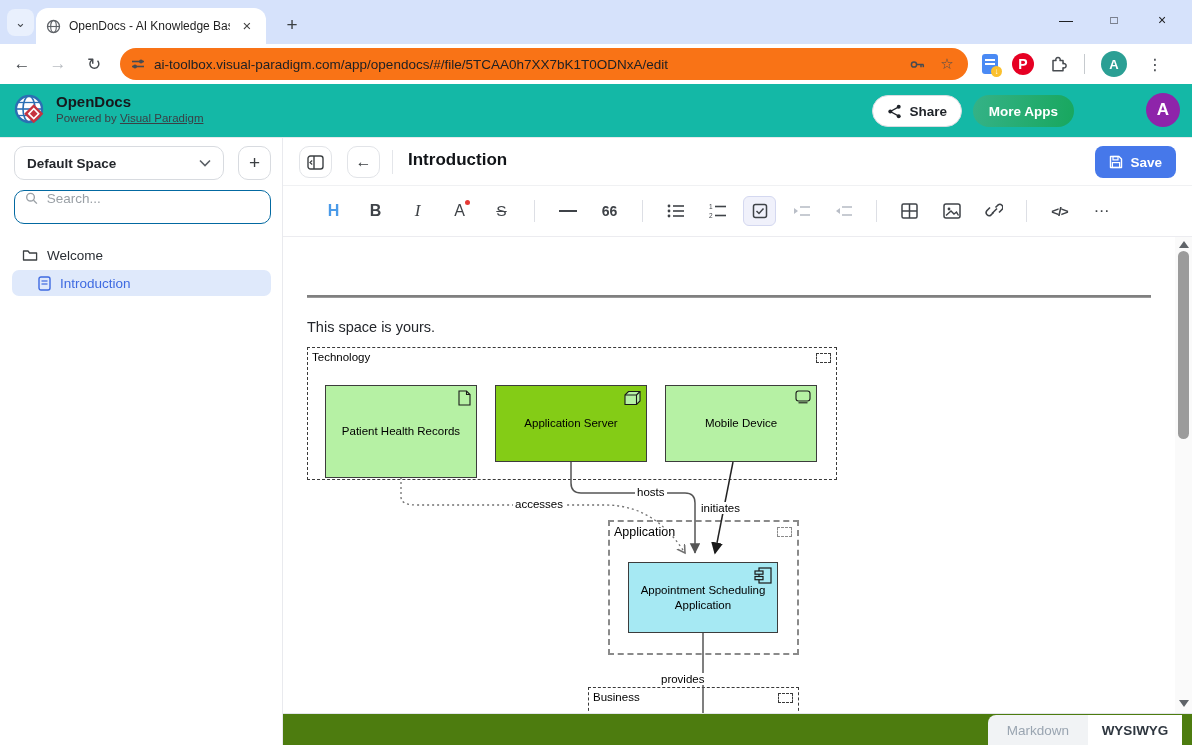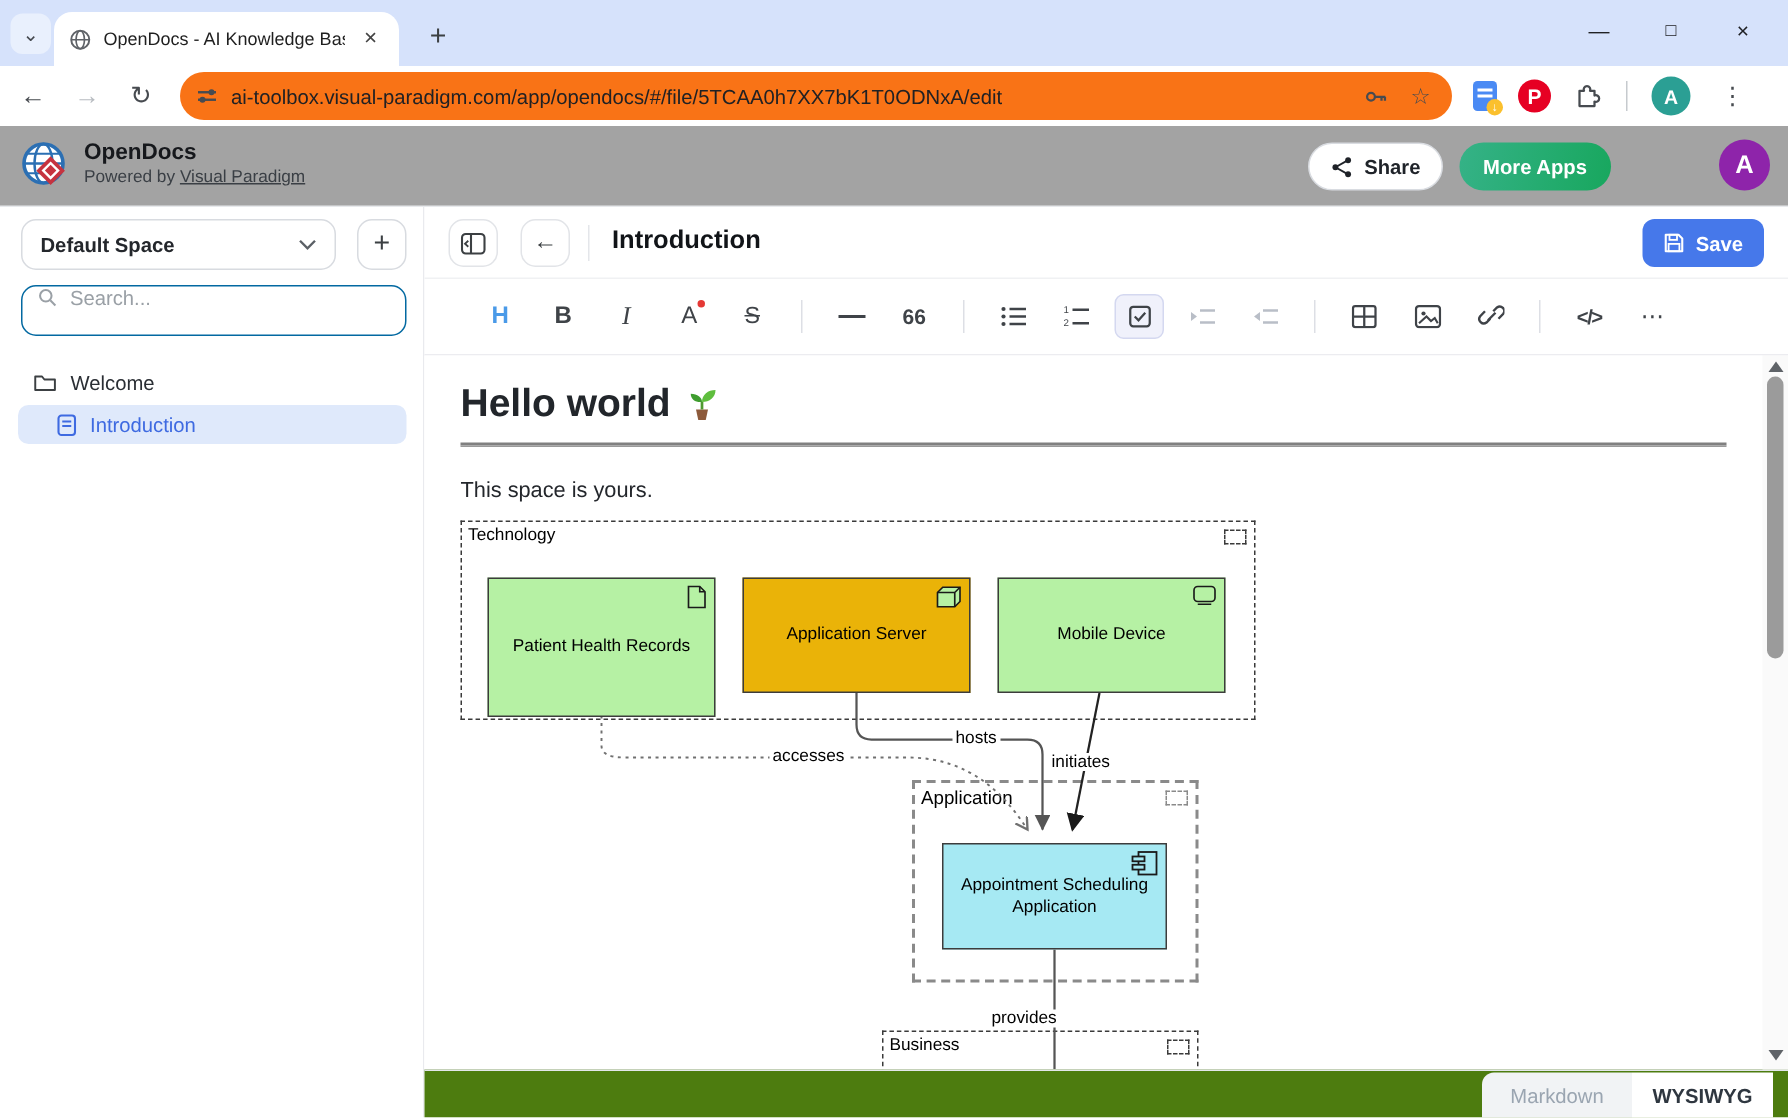--- a/index.html
+++ b/index.html
@@ -27,21 +27,21 @@
   .ext-area { display:flex; align-items:center; gap:14px; margin-left:14px; }
   #ext-doc-icon { width:16px; height:20px; background:#4a8af4; border-radius:3px; position:relative; cursor:pointer; }
   #ext-doc-icon::before { content:""; position:absolute; left:3px; top:5px; width:10px; height:2px; background:#fff; box-shadow:0 4px 0 #fff; }
   #ext-doc-badge { position:absolute; right:-4px; bottom:-3px; width:11px; height:11px; border-radius:50%; background:#fbc02d; color:#fff; font-size:8px; line-height:11px; text-align:center; }
   #pinterest-icon { width:22px; height:22px; border-radius:50%; background:#e60023; color:#fff; font-weight:bold; font-size:14px; text-align:center; line-height:22px; cursor:pointer; }
   .vsep { width:1px; height:20px; background:#c6cace; margin:0 2px; }
   #chrome-avatar { width:26px; height:26px; border-radius:50%; background:#2b9f94; color:#fff; font-size:13px; font-weight:bold; display:flex; align-items:center; justify-content:center; cursor:pointer; }
   #kebab-menu { font-size:16px; color:#474b50; padding:0 10px 0 6px; cursor:pointer; }
 
   
-  #app-header { position:absolute; left:0; top:84px; width:1192px; height:54px; background:#a3a3a3; border-bottom:1px solid #e7e9ec; }
+  #app-header { position:absolute; left:0; top:84px; width:1192px; height:54px; background:#14b8a6; border-bottom:1px solid #e7e9ec; }
   #logo { position:absolute; left:14px; top:10px; width:34px; height:34px; }
   #app-title { position:absolute; left:56px; top:9px; font-size:15px; font-weight:bold; color:#16181c; }
   #powered { position:absolute; left:56px; top:28px; font-size:11.5px; color:#3a3f45; }
   #powered a { color:#3a3f45; text-decoration:underline; cursor:pointer; }
   #share-btn { position:absolute; right:230px; top:11px; height:32px; padding:0 14px; border:1px solid #d9dce1; border-radius:16px; background:#fff; display:flex; align-items:center; gap:7px; font-size:13.5px; font-weight:bold; color:#1f2329; cursor:pointer; }
   #more-apps-btn { position:absolute; right:118px; top:11px; height:32px; padding:0 16px; border:none; border-radius:16px; background:linear-gradient(100deg,#35b287,#18a75e); color:#fff; font-size:13.5px; font-weight:bold; display:flex; align-items:center; cursor:pointer; }
   #user-avatar { position:absolute; right:12px; top:9px; width:34px; height:34px; border-radius:50%; background:#8e24aa; color:#fff; font-size:17px; font-weight:bold; display:flex; align-items:center; justify-content:center; cursor:pointer; }
 
   
   #sidebar { position:absolute; left:0; top:138px; width:283px; height:607px; background:#fff; border-right:1px solid #e9eaee; }
@@ -333,29 +333,20 @@
             <path d="M9.5 3.5 L12 1 a3 3 0 0 1 4.2 4.2 L13 8.5" fill="none" stroke="#3f4348" stroke-width="1.6" transform="translate(1,1)"></path>
             <line x1="6.5" y1="10" x2="11.5" y2="5" stroke="#3f4348" stroke-width="1.6" transform="translate(0.5,0.5)"></line>
           </svg>
       </div>
       <div class="tb-sep"></div>
       <div class="tb code-glyph">&lt;/&gt;</div>
       <div class="tb">⋯</div>
     </div>
 
     <div id="content">
-      <div id="doc-h1">
-        <span>Hello world</span>
-        <svg class="ic" width="26" height="26" viewBox="0 0 26 26">
-            <path d="M9 17 h8 l-1.5 7 h-5 z" fill="#8d5a3b"></path>
-            <path d="M13 17 v-5" stroke="#4f9a30" stroke-width="1.8" fill="none"></path>
-            <path d="M13 12 C 13 7, 17 4, 22 4 C 22 9, 18 12, 13 12 z" fill="#5fbe3e"></path>
-            <path d="M13 12 C 13 9, 10 6.5, 5.5 6.5 C 5.5 10.5, 9 12.5, 13 12 z" fill="#3f9d2f"></path>
-          </svg>
-      </div>
       <div id="h1-rule"></div>
       <div id="doc-p">This space is yours.</div>
 
       <div id="diagram">
 
         <div class="grp" id="grp-tech" style="left:0; top:0; width:530px; height:133px;">
           <span class="grp-label">Technology</span>
           <span class="grp-icon"></span>
         </div>
 
@@ -392,21 +383,21 @@
         <span class="wire-label" style="left:392px; top:155px;">initiates</span>
         <span class="wire-label" style="left:352px; top:326px;">provides</span>
 
         <div class="node" style="left:18px; top:38px; width:152px; height:93px; background:#b6f1a4;">
           <span class="nlabel">Patient Health Records</span>
           <svg class="nicon ic" width="13" height="16" viewBox="0 0 13 16">
               <path d="M1 1 h7.5 L12 4.5 V15 H1 z" fill="#b6f1a4" stroke="#1a1a1a" stroke-width="1.1"></path>
               <path d="M8.5 1 V4.5 H12" fill="none" stroke="#1a1a1a" stroke-width="1.1"></path>
             </svg>
         </div>
-        <div class="node" style="left:188px; top:38px; width:152px; height:77px; background:#eab308;">
+        <div class="node" style="left:188px; top:38px; width:152px; height:77px; background:#84cc16;">
           <span class="nlabel">Application Server</span>
           <svg class="nicon ic" width="17" height="16" viewBox="0 0 17 16">
               <path d="M1 5 L4.5 1.5 H16 V11 L12.5 14.5 H1 z" fill="#b6f1a4" stroke="#1a1a1a" stroke-width="1.1"></path>
               <path d="M1 5 H12.5 V14.5 M12.5 5 L16 1.5" fill="none" stroke="#1a1a1a" stroke-width="1.1"></path>
             </svg>
         </div>
         <div class="node" style="left:321px; top:215px; width:150px; height:71px; background:#a6e9f3;">
           <span class="nlabel">Appointment Scheduling Application</span>
           <svg class="nicon ic" width="18" height="17" viewBox="0 0 18 17">
               <rect x="5" y="1" width="12" height="15" fill="#a6e9f3" stroke="#1a1a1a" stroke-width="1.2"></rect>

